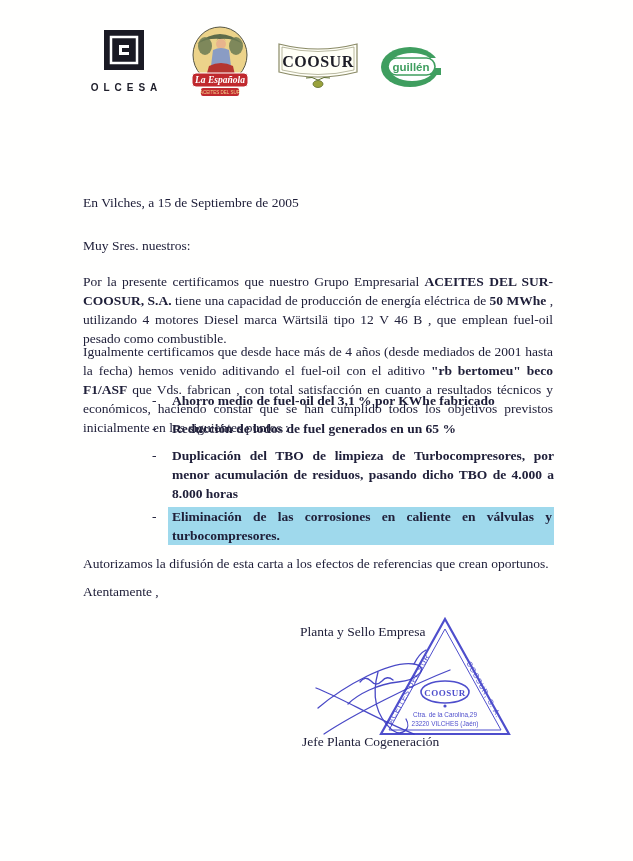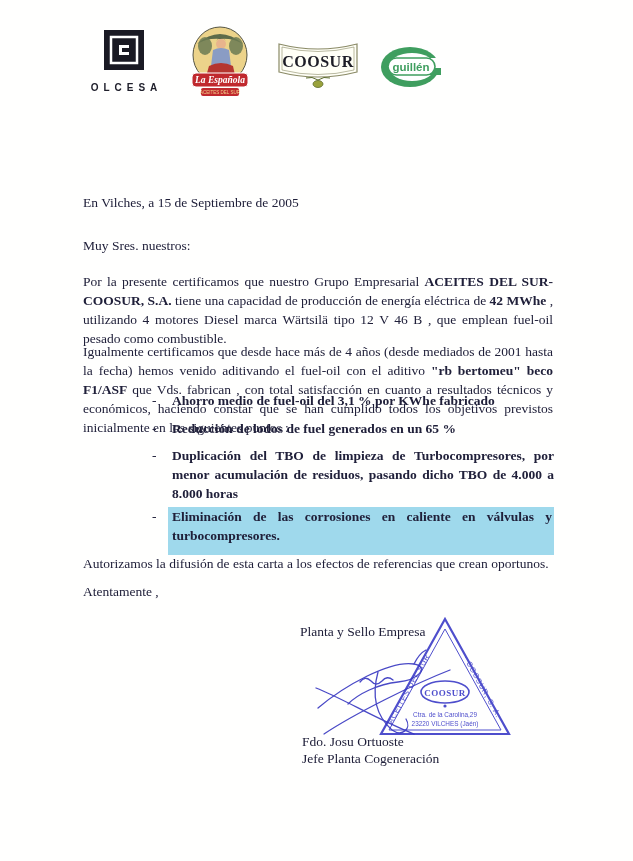--- a/index.html
+++ b/index.html
@@ -26,21 +26,21 @@
   .salutation { left:83px; top:210px; }
   .p1 { left:83px; top:246px; }
   .p2 { left:83px; top:316px; }
   .bullets { position:absolute; left:152px; top:391px; width:402px; }
   .bullet-row { display:flex; align-items:flex-start; }
   .bullet-row.r1 { margin-bottom:9px; }
   .bullet-row.r2 { margin-bottom:8px; }
   .bullet-row.r3 { margin-bottom:4px; }
   .bullet-dash { width:20px; flex:none; font-size:13.5px; line-height:19px; }
   .bullet-text { flex:1; font-size:13.5px; line-height:19px; text-align:justify;font-weight:bold; }
-  .bullet-text.hl { background:var(--highlight,#9fd9ec); margin-left:-4px; padding:0 2px 10px 4px; }
+  .bullet-text.hl { background:var(--highlight,#9fd9ec); margin-left:-4px; padding:0 2px 0 4px; }
   .authorization { left:83px; top:528px; }
   .closing       { left:83px; top:556px; }
   .sig-caption   { left:300px; top:596px; }
   .signer { position:absolute; left:302px; top:733px; font-size:13.5px; line-height:17px; }
   
   .stamp-wrap     { position:absolute; left:378px; top:616px; }
   .signature-wrap { position:absolute; left:314px; top:642px; }
   b { font-weight:bold; }
 </style>
 </head>
@@ -97,21 +97,21 @@
         <rect x="9" y="14" width="47" height="17" rx="8.5" fill="#ffffff" stroke="#3f9e5f" stroke-width="1.6"></rect>
         <text x="32" y="27" text-anchor="middle" font-family="Liberation Sans, sans-serif" font-weight="bold" font-size="11.5" fill="#3f9e5f">guillén</text>
       </svg>
     </div>
   </div>
 
 
   <div class="line dateline">En Vilches, a 15 de Septiembre de 2005</div>
   <div class="line salutation">Muy Sres. nuestros:</div>
 
-  <p class="para p1"><span>Por la presente certificamos que nuestro Grupo Empresarial </span><b>ACEITES DEL SUR-COOSUR, S.A.</b><span> tiene una capacidad de producción de energía eléctrica de  </span><b>42 MWhe</b><span>  , utilizando 4 motores Diesel marca Wärtsilä tipo 12 V 46 B  , que emplean fuel-oil pesado como combustible.</span></p>
+  <p class="para p1"><span>Por la presente certificamos que nuestro Grupo Empresarial </span><b>ACEITES DEL SUR-COOSUR, S.A.</b><span> tiene una capacidad de producción de energía eléctrica de  </span><b>50 MWhe</b><span>  , utilizando 4 motores Diesel marca Wärtsilä tipo 12 V 46 B  , que emplean fuel-oil pesado como combustible.</span></p>
 
   <p class="para p2"><span>Igualmente certificamos que desde hace más de 4 años (desde mediados de 2001 hasta la fecha) hemos venido aditivando el fuel-oil con el aditivo </span><b>"rb bertomeu"  beco F1/ASF</b><span>  que Vds. fabrican , con total satisfacción en cuanto a resultados técnicos y económicos, haciendo constar que se han cumplido todos los objetivos previstos inicialmente en los siguientes puntos :</span></p>
 
   <div class="bullets">
     <div class="bullet-row r1">
       <span class="bullet-dash">-</span>
       <span class="bullet-text">Ahorro medio de fuel-oil  del  3,1 %  por KWhe  fabricado</span>
     </div>
     <div class="bullet-row r2">
       <span class="bullet-dash">-</span>
@@ -152,17 +152,16 @@
         <path d="M10 92 C 40 72 100 42 136 28"></path>
         <path d="M2 46 C 28 56 64 78 100 92"></path>
         <path d="M64 30 C 58 52 60 72 78 88 C 88 95 98 87 92 77"></path>
         <path d="M46 40 q 5 -7 11 -1 q 5 6 11 0 q 5 -6 11 -1"></path>
         <path d="M100 22 C 104 14 108 10 112 8"></path>
       </g>
     </svg>
   </div>
 
   <div class="signer">
-    <div>Fdo.  Josu Ortuoste</div>
     <div>Jefe Planta Cogeneración</div>
   </div>
 
 </div>
 
 </body></html>

